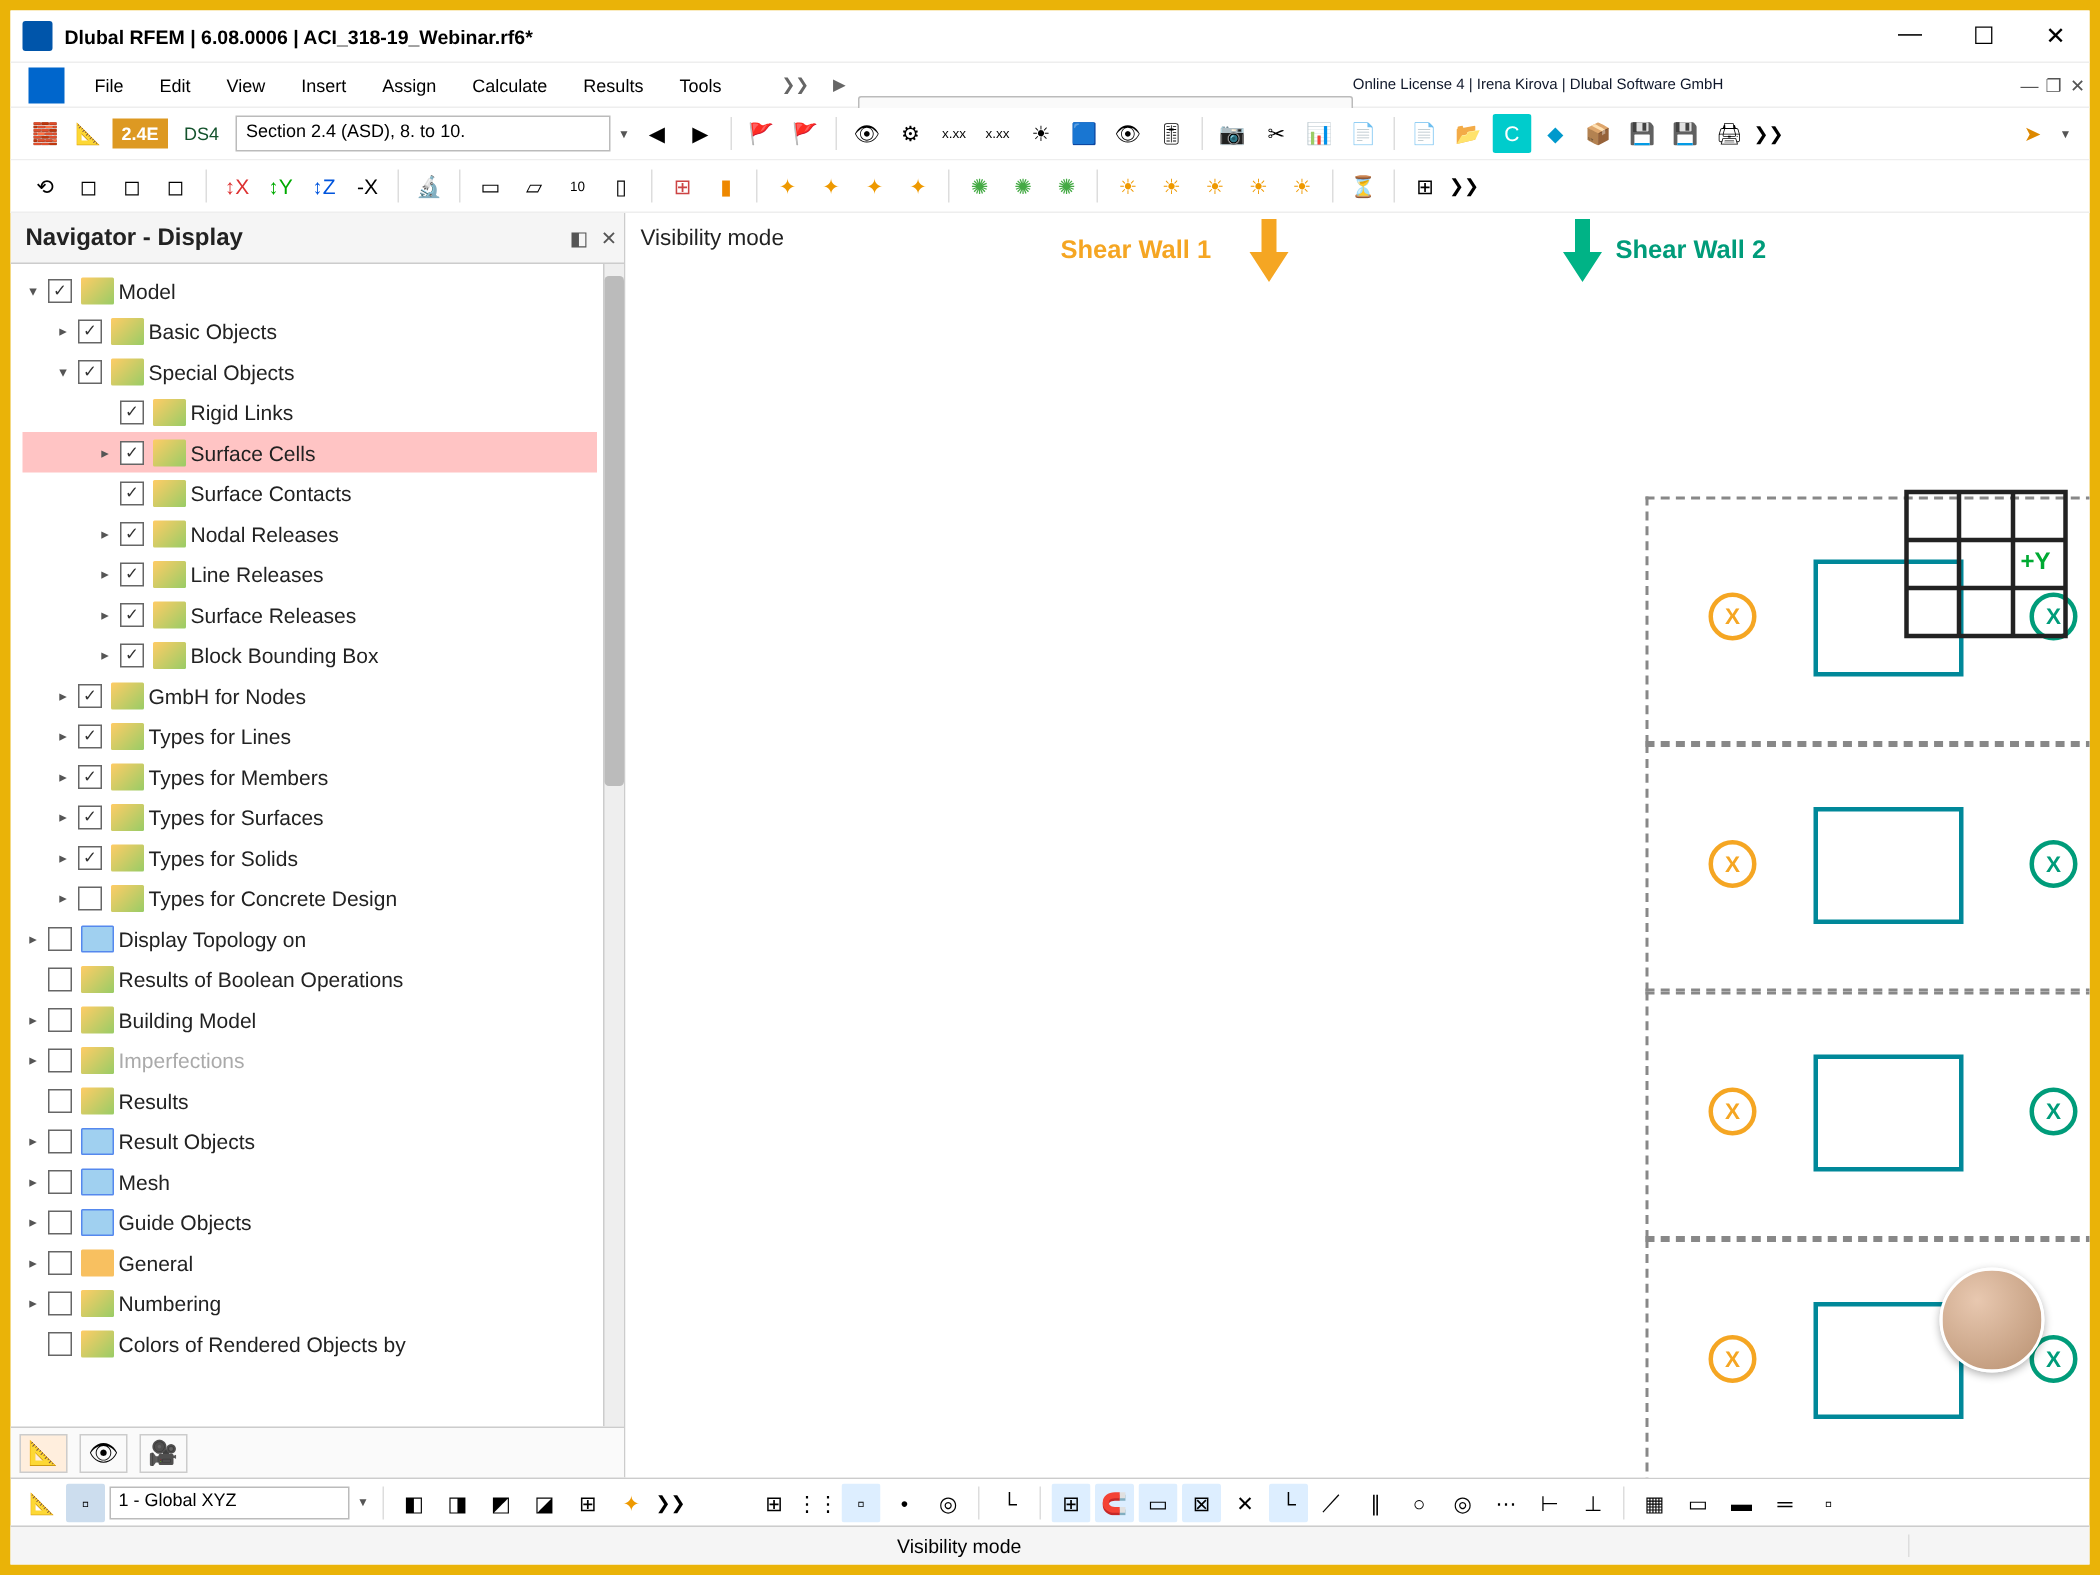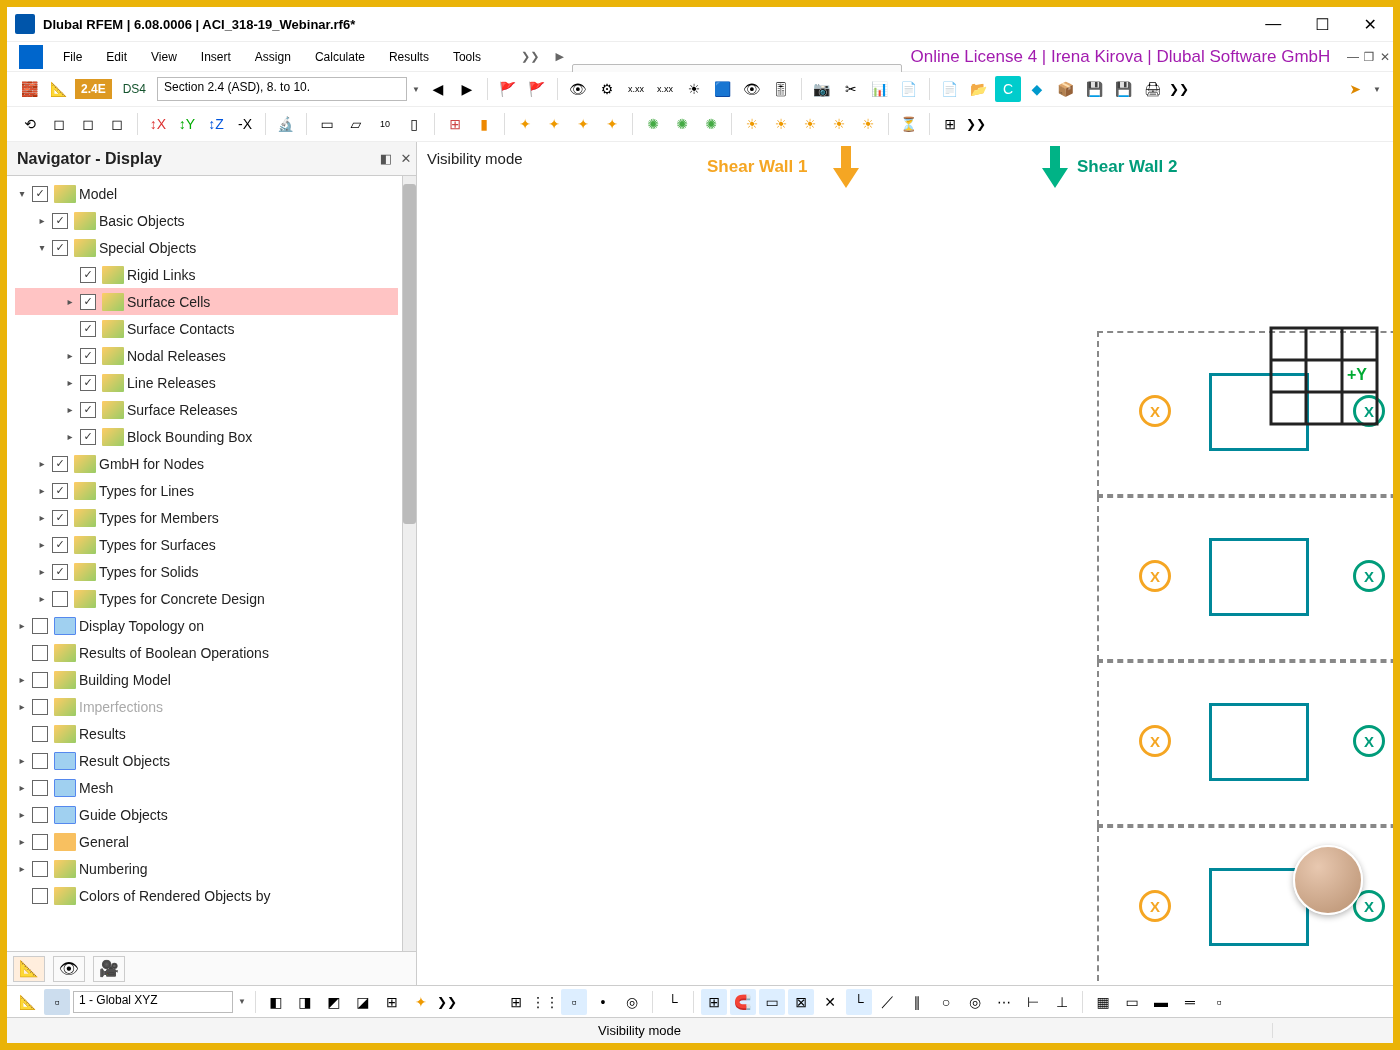--- a/index.html
+++ b/index.html
@@ -9,21 +9,21 @@
     .titlebar .logo { width:20px; height:20px; background:#0055aa; margin-right:8px; border-radius:2px; }
     .titlebar .title { flex:1; font-weight:bold; font-size:13px; }
     .win-controls { display:flex; gap:18px; font-size:16px; }
     .win-controls span { padding:2px 8px; cursor:pointer; }
     .menubar { height:30px; display:flex; align-items:center; background:#fff; border-bottom:1px solid #eee; }
     .menubar .app-icon { width:24px; height:24px; background:#0066cc; margin:0 8px 0 12px; }
     .menubar .mi { padding:4px 12px; cursor:pointer; }
     .menubar .spacer { flex:0 0 20px; }
     .menubar .chev { color:#666; font-size:11px; padding:0 8px; }
     .menubar .search { flex:0 0 330px; height:33px; border:1px solid #bbb; border-radius:2px; padding:2px 6px; color:#0c4a6e; background:#fafafa;margin-top:48px; }
-    .menubar .license { flex:1; text-align:center; padding-right:6px; color:#a21caf; font-size:17px; }
+    .menubar .license { flex:1; text-align:left; padding-right:6px; color:#0f172a; font-size:10px; }
     .menubar .rctl { width:16px; text-align:center; color:#555; cursor:pointer; }
     .toolbar1,.toolbar2 { height:35px; display:flex; align-items:center; border-bottom:1px solid #eee; padding:0 10px; gap:3px; background:#fff; }
     .tb-btn { width:26px; height:26px; border:1px solid transparent; border-radius:2px; display:flex; align-items:center; justify-content:center; font-size:14px; cursor:pointer; }
     .tb-sep { width:1px; height:22px; background:#ddd; margin:0 4px; }
     .tb-version { background:#d92; color:#fff; font-weight:bold; padding:3px 6px; font-size:12px; display:flex; align-items:center; }
     .tb-label { padding:0 8px; color:#14532d; }
     .tb-combo { width:250px; height:24px; border:1px solid #bbb; padding:2px 6px; background:#fff; }
     .tb-arrow { font-size:8px; color:#555; padding:0 2px; }
     .main-row { flex:1; display:flex; overflow:hidden; }
     .navigator { width:410px; border-right:1px solid #ccc; display:flex; flex-direction:column; }

